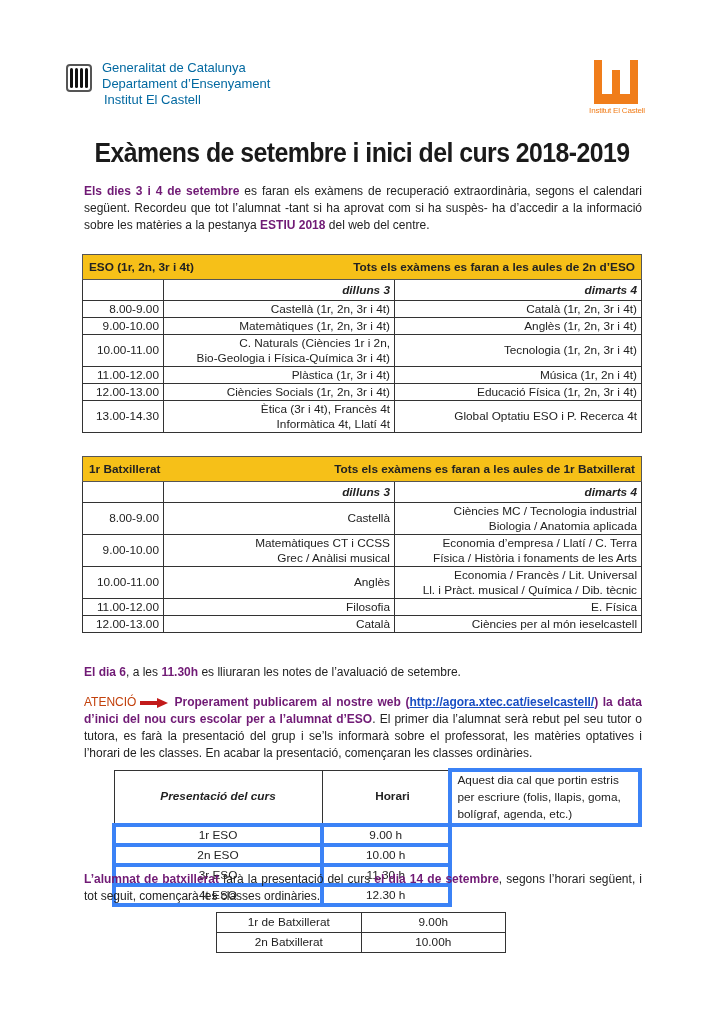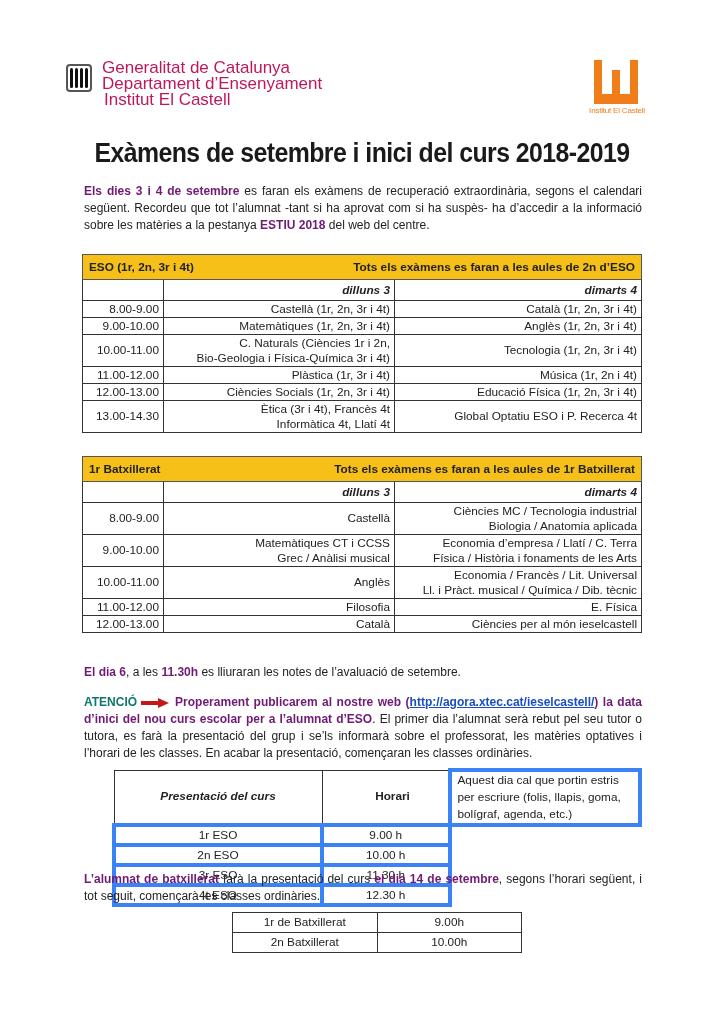--- a/index.html
+++ b/index.html
@@ -3,21 +3,21 @@
 <meta charset="utf-8">
 <style>
   html, body { margin:0; padding:0; background:#fff; }
   body { width:724px; height:1024px; position:relative; overflow:hidden;
          font-family:"Liberation Sans", "DejaVu Sans", sans-serif; color:#1a1a1a; }
   .abs { position:absolute; }
   
   .gen-logo { left:66px; top:64px; width:26px; height:28px; border:2px solid #555; border-radius:4px; box-sizing:border-box;
               display:flex; justify-content:center; align-items:center; gap:2px; padding:2px; }
   .gen-logo span { display:block; width:3px; height:20px; background:#111; border-radius:2px; }
-  .header-text { left:102px; top:60px; font-size:17px; line-height:16px; color:#be185d; }
+  .header-text { left:102px; top:60px; font-size:13px; line-height:16px; color:#0369a1; }
   .header-text div:nth-child(3) { padding-left:2px; }
   .school-logo { left:582px; top:60px; width:70px; height:56px; }
   .school-logo .u { position:absolute; left:6px; top:0; width:56px; height:44px; }
   .school-logo .cap { position:absolute; left:0; top:46px; width:70px; font-size:8px; color:#f07d1a; text-align:center; letter-spacing:-0.2px; white-space:nowrap; }
   
   .title { left:0; width:724px; top:138px; text-align:center; font-size:27px; font-weight:bold; letter-spacing:-0.6px; transform:scaleX(0.92); }
   .para { left:84px; width:558px; font-size:12px; line-height:17px; text-align:justify; color:#222; }
   .para b { color:#701a75; }
   
   table { border-collapse:collapse; font-size:11.8px; color:#222; }
@@ -25,23 +25,23 @@
   .exam-table td { border:1px solid #333; text-align:right; padding:0 4px; line-height:15px; }
   .exam-table .band td { background:#f6c018; font-weight:bold; text-align:left; height:24px; border:1px solid #555; padding:0 6px; }
   .band .r { float:right; }
   .exam-table .dayhdr td { font-weight:bold; font-style:italic; height:20px; }
   .exam-table .c1 { width:72px; }
   .exam-table .c2 { width:222px; }
   .pres-table { left:112px; width:530px; }
   .pres-table td { border:4px solid #3b82f6; text-align:center; line-height:15px; height:16px; padding:0 4px; }
   .pres-table th { border:1px solid #333; font-weight:bold; height:18px; line-height:15px; }
   .pres-table .note { text-align:left; padding:0 6px; line-height:17px; }
-  .bat-table { left:232px; width:290px; }
+  .bat-table { left:216px; width:290px; }
   .bat-table td { border:1px solid #333; text-align:center; height:17px; line-height:15px; }
-  .red { color:#0f766e; font-weight:bold; }
+  .red { color:#c2410c; font-weight:normal; }
   .arrow { display:inline-block; vertical-align:middle; margin:0 6px 0 4px; }
   a { color:#1a4fc4; text-decoration:underline; font-weight:bold; }
 </style>
 </head>
 <body>
 
 <div class="abs gen-logo">
     <span></span>
     <span></span>
     <span></span>

